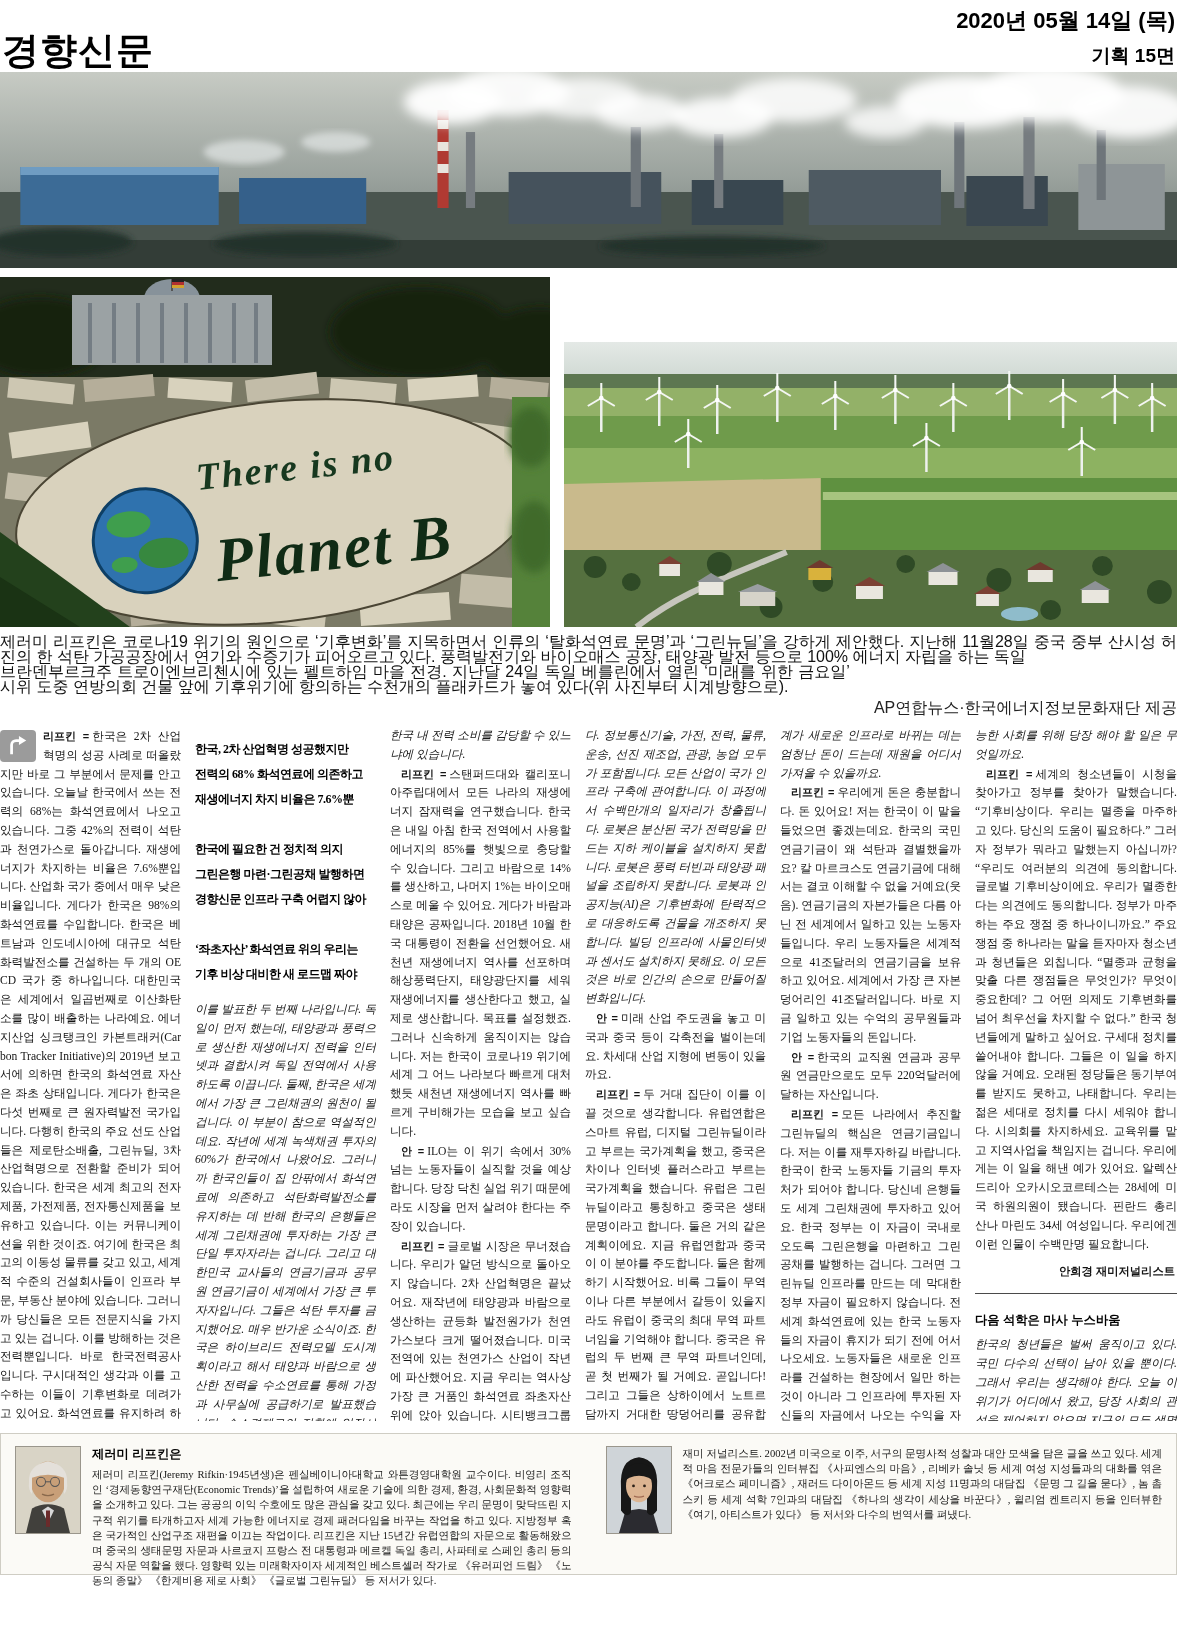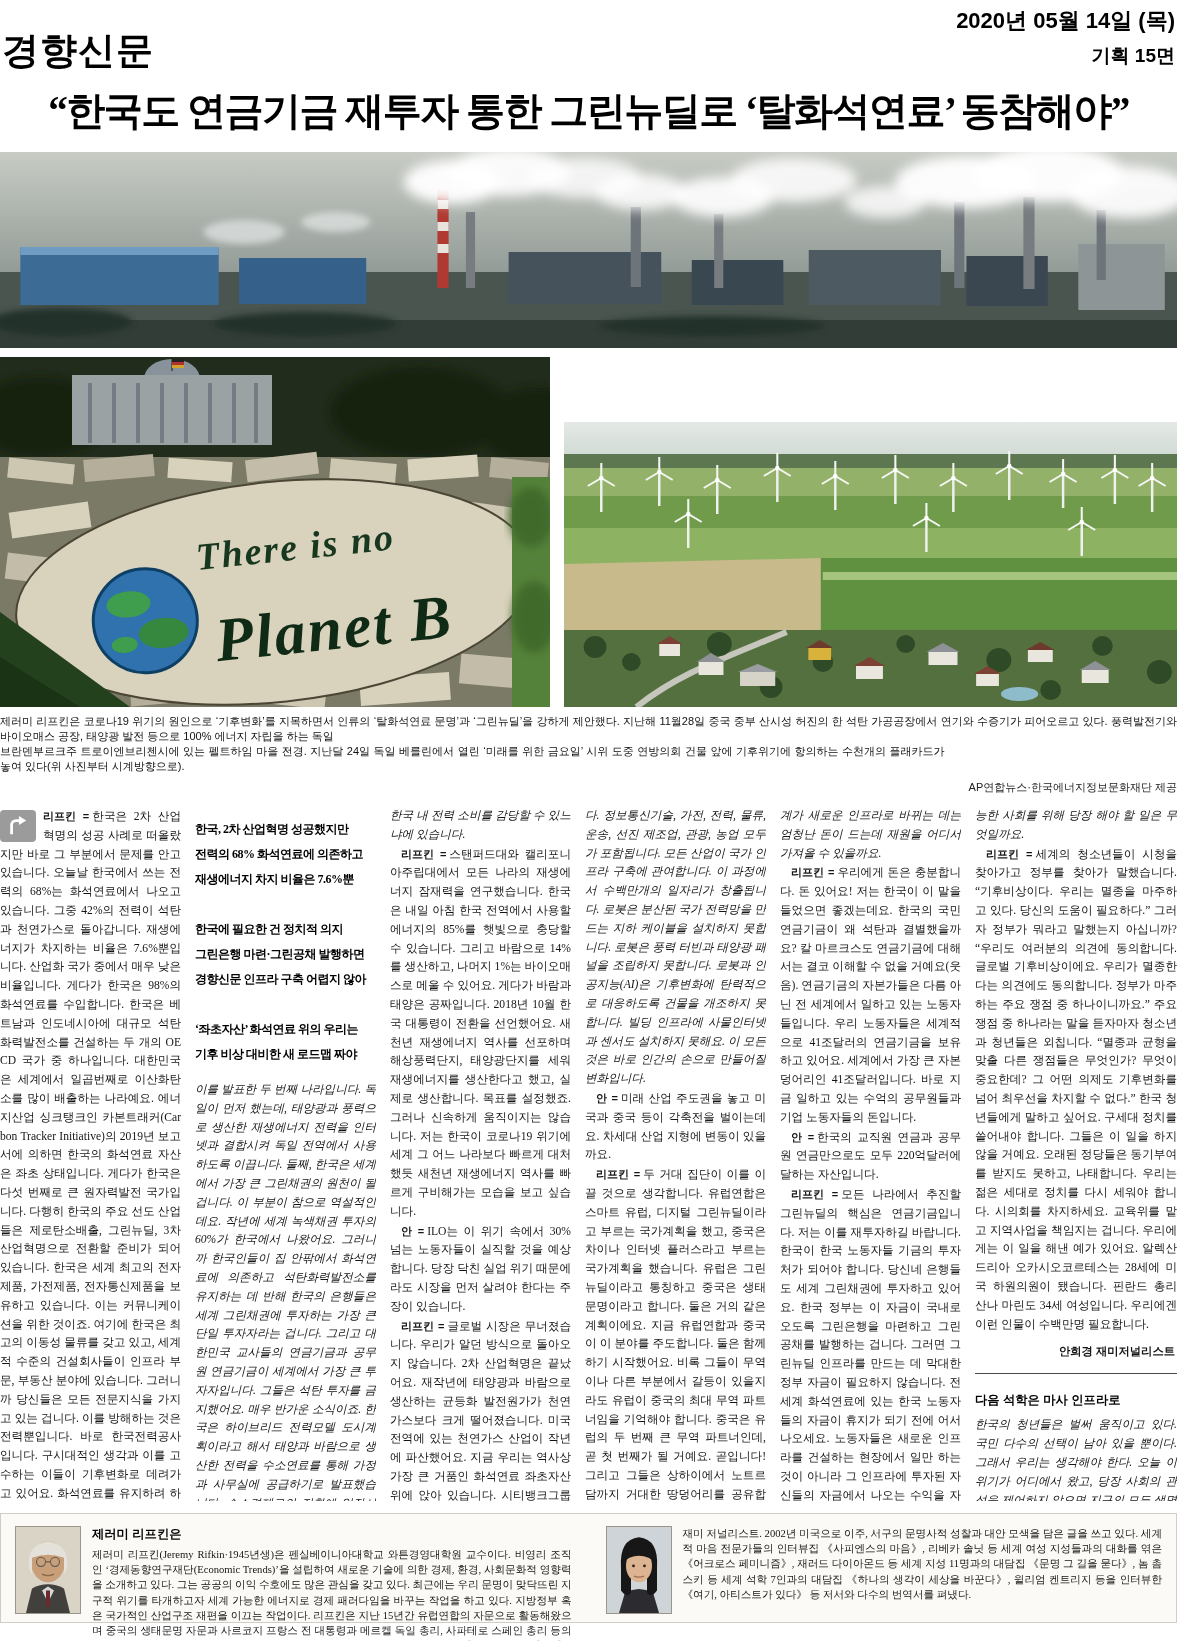--- a/index.html
+++ b/index.html
@@ -17,21 +17,21 @@
   .headline{margin:12px 0 14px;text-align:center;font-size:39px;font-weight:800;
             letter-spacing:-1.5px;color:#000;white-space:nowrap;}
   
   .photo{overflow:hidden;background:#b9bdb9;}
   .photo svg{display:block;width:100%;height:100%;}
   .photo-industrial{height:196px;margin-bottom:9px;}
   .photo-row{display:flex;gap:14px;align-items:flex-end;height:350px;margin-bottom:7px;}
   .photo-banner{width:550px;height:350px;flex:0 0 550px;}
   .photo-windfarm{flex:1;height:285px;}
   
-  .caption{font-family:"Liberation Sans","DejaVu Sans",sans-serif;font-size:11px;line-height:15px;
+  .caption{font-family:"Liberation Sans","DejaVu Sans",sans-serif;font-size:16px;line-height:15px;
            color:#111;margin:2px 0 12px;}
   .caption p{margin:0;text-align:justify;}
   .cap2{display:flex;}
   .cap2 .credit{margin-left:auto;padding-left:24px;white-space:nowrap;color:#222;margin-top:36px;}
   
   .columns{display:flex;gap:14px;height:694px;overflow:hidden;}
   .col{flex:0 0 181px;width:181px;overflow:hidden;}
   .col:last-child{flex:1;}
   .para{margin:0;font-size:11.6px;line-height:18.8px;text-align:justify;word-break:break-all;
         text-indent:11px;}
@@ -48,21 +48,21 @@
   .pq-group{margin-bottom:25px;}
   .pq-line{white-space:nowrap;}
   
   .byline{text-align:right;font-family:"Liberation Sans","DejaVu Sans",sans-serif;font-size:11.3px;
           font-weight:600;margin:10px 2px 14px 0;}
   .col-divider{border:none;border-top:1px solid #4a4a4a;margin:14px 0 18px;}
   .next-head{font-family:"Liberation Sans","DejaVu Sans",sans-serif;font-weight:700;font-size:12.3px;
              margin-bottom:7px;color:#000;}
   
   .bios{display:flex;gap:34px;margin-top:12px;border:1px solid #cfcdc4;background:#fbfaf6;
-        padding:12px 14px;height:110px;box-sizing:border-box;}
+        padding:12px 14px;height:142px;box-sizing:border-box;}
   .bio{flex:1;display:flex;gap:11px;min-width:0;}
   .bio-photo{flex:0 0 64px;width:64px;height:86px;border:1px solid #9a968c;overflow:hidden;}
   .bio-photo svg{display:block;width:100%;height:100%;}
   .bio-title{font-family:"Liberation Sans","DejaVu Sans",sans-serif;font-weight:700;font-size:12.3px;
              margin-bottom:4px;color:#000;}
   .bio-text{margin:0;font-size:10.6px;line-height:15.2px;text-align:justify;word-break:break-all;}
   .banner-t1{font:italic 700 38px "Liberation Serif",serif;fill:#17381f;letter-spacing:2px;}
   .banner-t2{font:italic 700 62px "Liberation Serif",serif;fill:#102b15;letter-spacing:2px;}
 </style>
 </head>
@@ -71,21 +71,20 @@
 <div class="page">
 
   <header class="topbar">
     <div class="masthead">경향신문</div>
     <div class="dateblock">
       <div class="date">2020년 05월 14일 (목)</div>
       <div class="page-label">기획 15면</div>
     </div>
   </header>
 
-  <h1 class="headline">“한국도 연금기금 재투자 통한 그린뉴딜로 ‘탈화석연료’ 동참해야”</h1>
 
   <div class="photo photo-industrial">
     <svg viewBox="0 0 1157 196" preserveAspectRatio="none">
       <defs>
         <linearGradient id="skyA" x1="0" y1="0" x2="0" y2="1">
           <stop offset="0" stop-color="#c7cbc4"></stop>
             <stop offset="0.55" stop-color="#99a19c"></stop>
             <stop offset="1" stop-color="#6d7773"></stop>
         </linearGradient>
         <filter id="blurA">
@@ -347,21 +346,21 @@
       <p class="para"><b>안 =</b><span>한국의 교직원 연금과 공무원 연금만으로도 모두 220억달러에 달하는 자산입니다.</span></p>
       <p class="para"><b>리프킨 =</b><span>모든 나라에서 추진할 그린뉴딜의 핵심은 연금기금입니다. 저는 이를 재투자하길 바랍니다. 한국이 한국 노동자들 기금의 투자처가 되어야 합니다. 당신네 은행들도 세계 그린채권에 투자하고 있어요. 한국 정부는 이 자금이 국내로 오도록 그린은행을 마련하고 그린공채를 발행하는 겁니다. 그러면 그린뉴딜 인프라를 만드는 데 막대한 정부 자금이 필요하지 않습니다. 전 세계 화석연료에 있는 한국 노동자들의 자금이 휴지가 되기 전에 어서 나오세요. 노동자들은 새로운 인프라를 건설하는 현장에서 일만 하는 것이 아니라 그 인프라에 투자된 자신들의 자금에서 나오는 수익을 자녀와 함께 누리도록 보장받아야 합니다. 이 자금은 그냥 돈이 아닙니다. 정치적인 의지입니다. 새로운 로드맵 작성을 거부하는 것은 정부입니다.</span></p>
 
     </section>
 
     <section class="col">
       <p class="para flow"><span>능한 사회를 위해 당장 해야 할 일은 무엇일까요.</span></p>
       <p class="para"><b>리프킨 =</b><span>세계의 청소년들이 시청을 찾아가고 정부를 찾아가 말했습니다. “기후비상이다. 우리는 멸종을 마주하고 있다. 당신의 도움이 필요하다.” 그러자 정부가 뭐라고 말했는지 아십니까? “우리도 여러분의 의견에 동의합니다. 글로벌 기후비상이에요. 우리가 멸종한다는 의견에도 동의합니다. 정부가 마주하는 주요 쟁점 중 하나이니까요.” 주요 쟁점 중 하나라는 말을 듣자마자 청소년과 청년들은 외칩니다. “멸종과 균형을 맞출 다른 쟁점들은 무엇인가? 무엇이 중요한데? 그 어떤 의제도 기후변화를 넘어 최우선을 차지할 수 없다.” 한국 청년들에게 말하고 싶어요. 구세대 정치를 쓸어내야 합니다. 그들은 이 일을 하지 않을 거예요. 오래된 정당들은 동기부여를 받지도 못하고, 나태합니다. 우리는 젊은 세대로 정치를 다시 세워야 합니다. 시의회를 차지하세요. 교육위를 맡고 지역사업을 책임지는 겁니다. 우리에게는 이 일을 해낸 예가 있어요. 알렉산드리아 오카시오코르테스는 28세에 미국 하원의원이 됐습니다. 핀란드 총리 산나 마린도 34세 여성입니다. 우리에겐 이런 인물이 수백만명 필요합니다.</span></p>
       <div class="byline">안희경 재미저널리스트</div>
       <hr class="col-divider">
-      <div class="next-head">다음 석학은 마사 인프라로</div>
+      <div class="next-head">다음 석학은 마사 누스바움</div>
       <p class="para flow">한국의 청년들은 벌써 움직이고 있다. 국민 다수의 선택이 남아 있을 뿐이다. 그래서 우리는 생각해야 한다. 오늘 이 위기가 어디에서 왔고, 당장 사회의 관성을 제어하지 않으면 지구의 모든 생명체는 어떻게 될 것인가를. 다음 회는 법철학자 마사 누스바움과 코로나19 위기와 민주주의에 대해 이야기한다.</p>
     </section>
 
   </main>
 
   <footer class="bios">
     <div class="bio">
       <div class="bio-photo">
         <svg viewBox="0 0 64 84" preserveAspectRatio="none">
           <rect width="64" height="84" fill="#d9d4c6"></rect>

